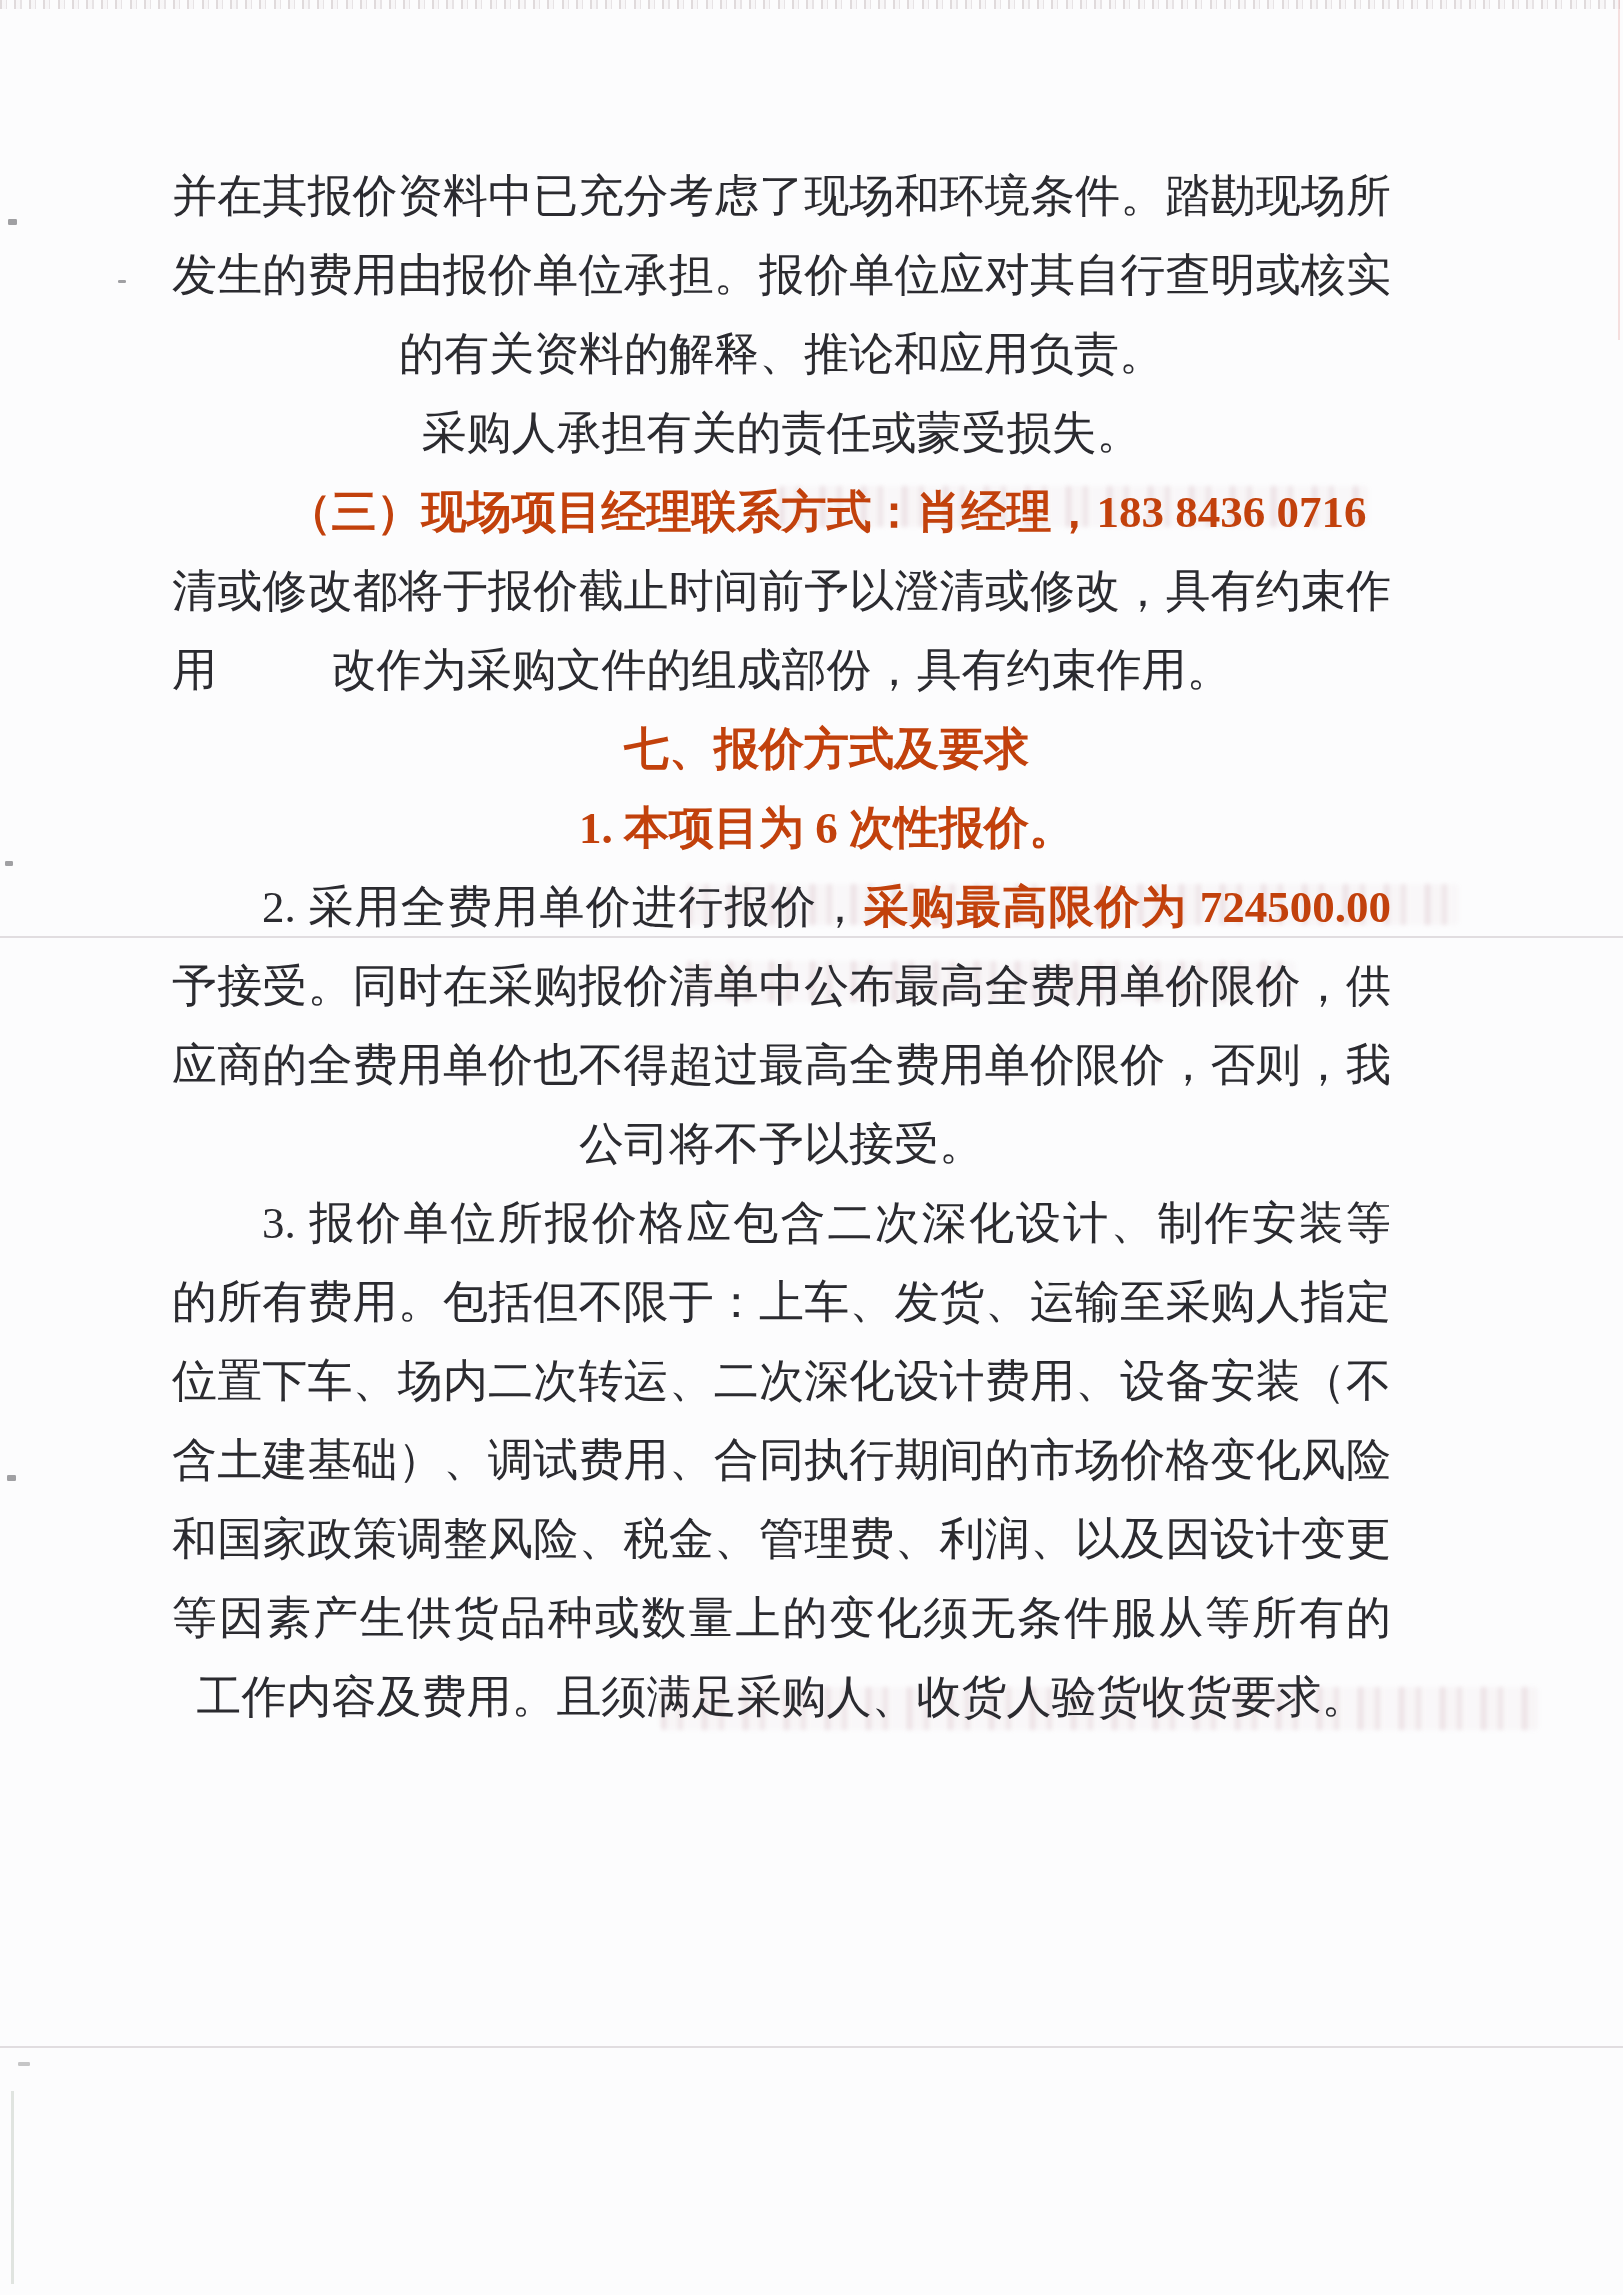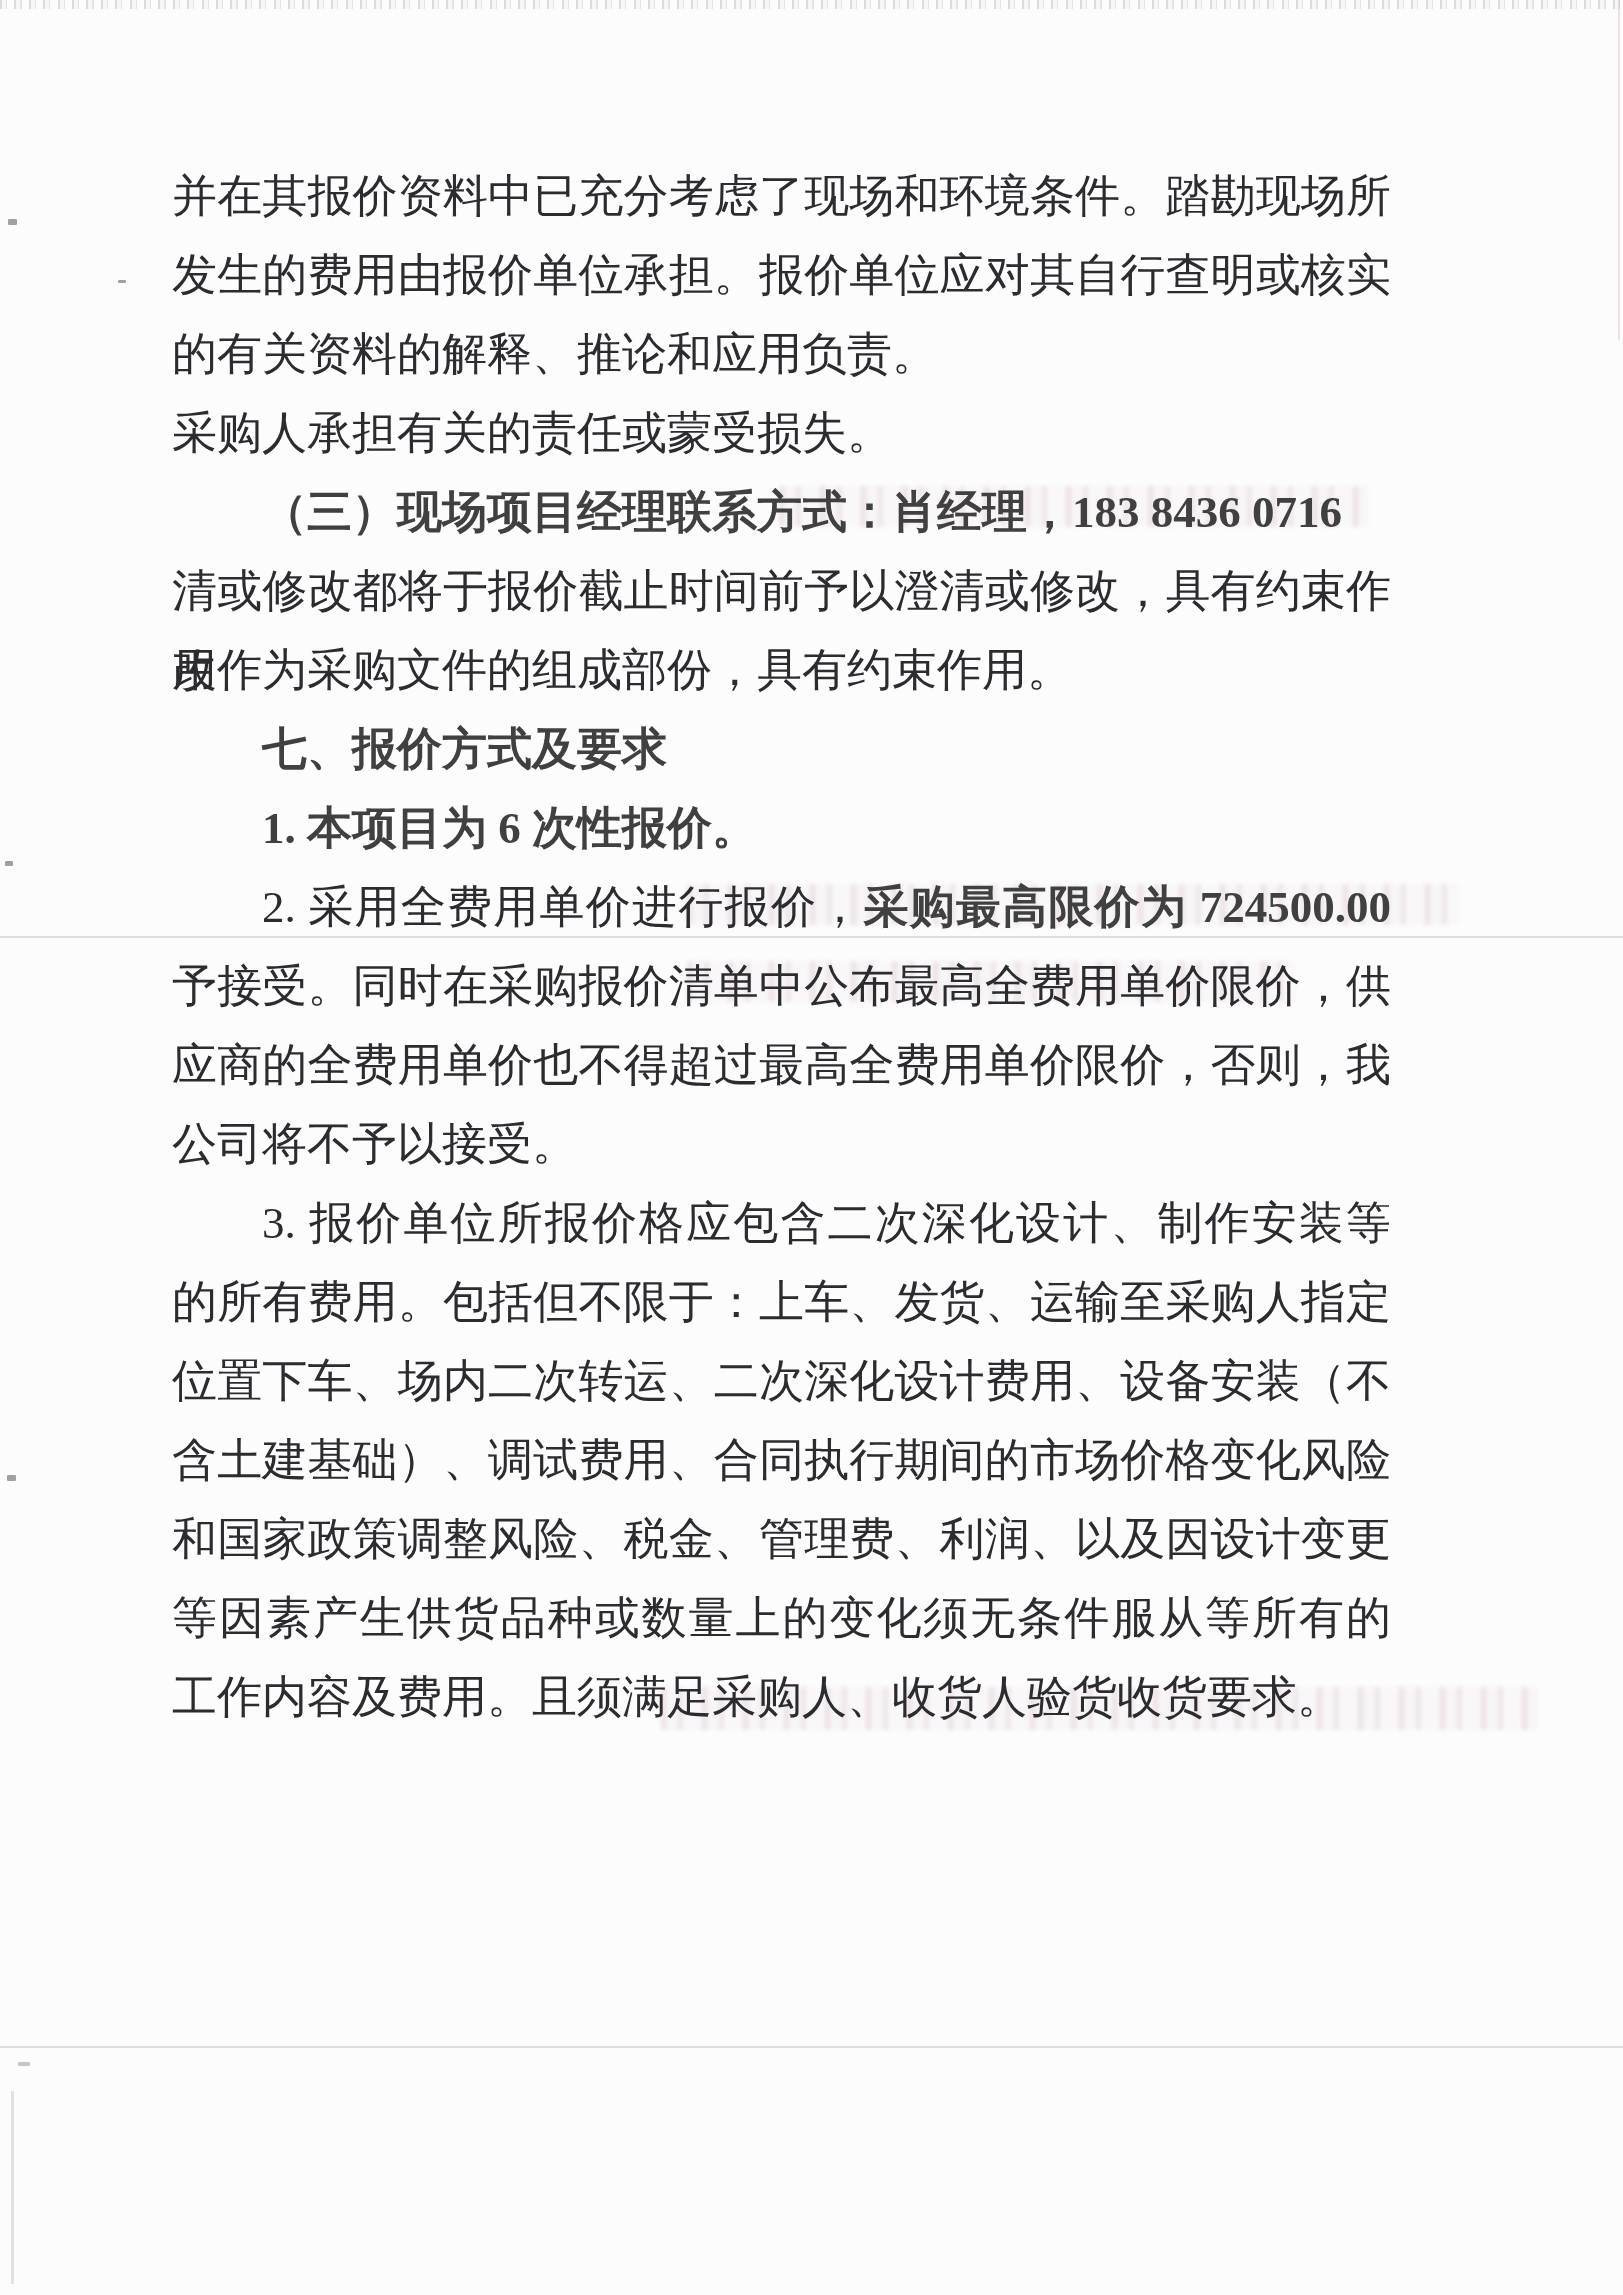--- a/index.html
+++ b/index.html
@@ -21,23 +21,23 @@
     line-height:79px;
     font-size:45px;
     white-space:nowrap;
     letter-spacing:0px;
   }
   .line.justify{
     white-space:normal;
     text-align:justify;
     text-align-last:justify;
   }
-  .line.left{ text-align:left; }
+  .line.left{ text-align:center; }
   .line.indent{ padding-left:90px; }
-  .b{ font-weight:700; color:#404040; }
+  .b{ font-weight:700; color:#c2410c; }
   
   .fold{
     position:absolute;left:0;width:1623px;height:2px;
     background:rgba(203,194,200,0.55);
   }
   .bleed{
     position:absolute;
     background:repeating-linear-gradient(90deg,
       rgba(173,118,130,0.20) 0px 5.2px,
       rgba(173,118,130,0.05) 5.2px 17px,

